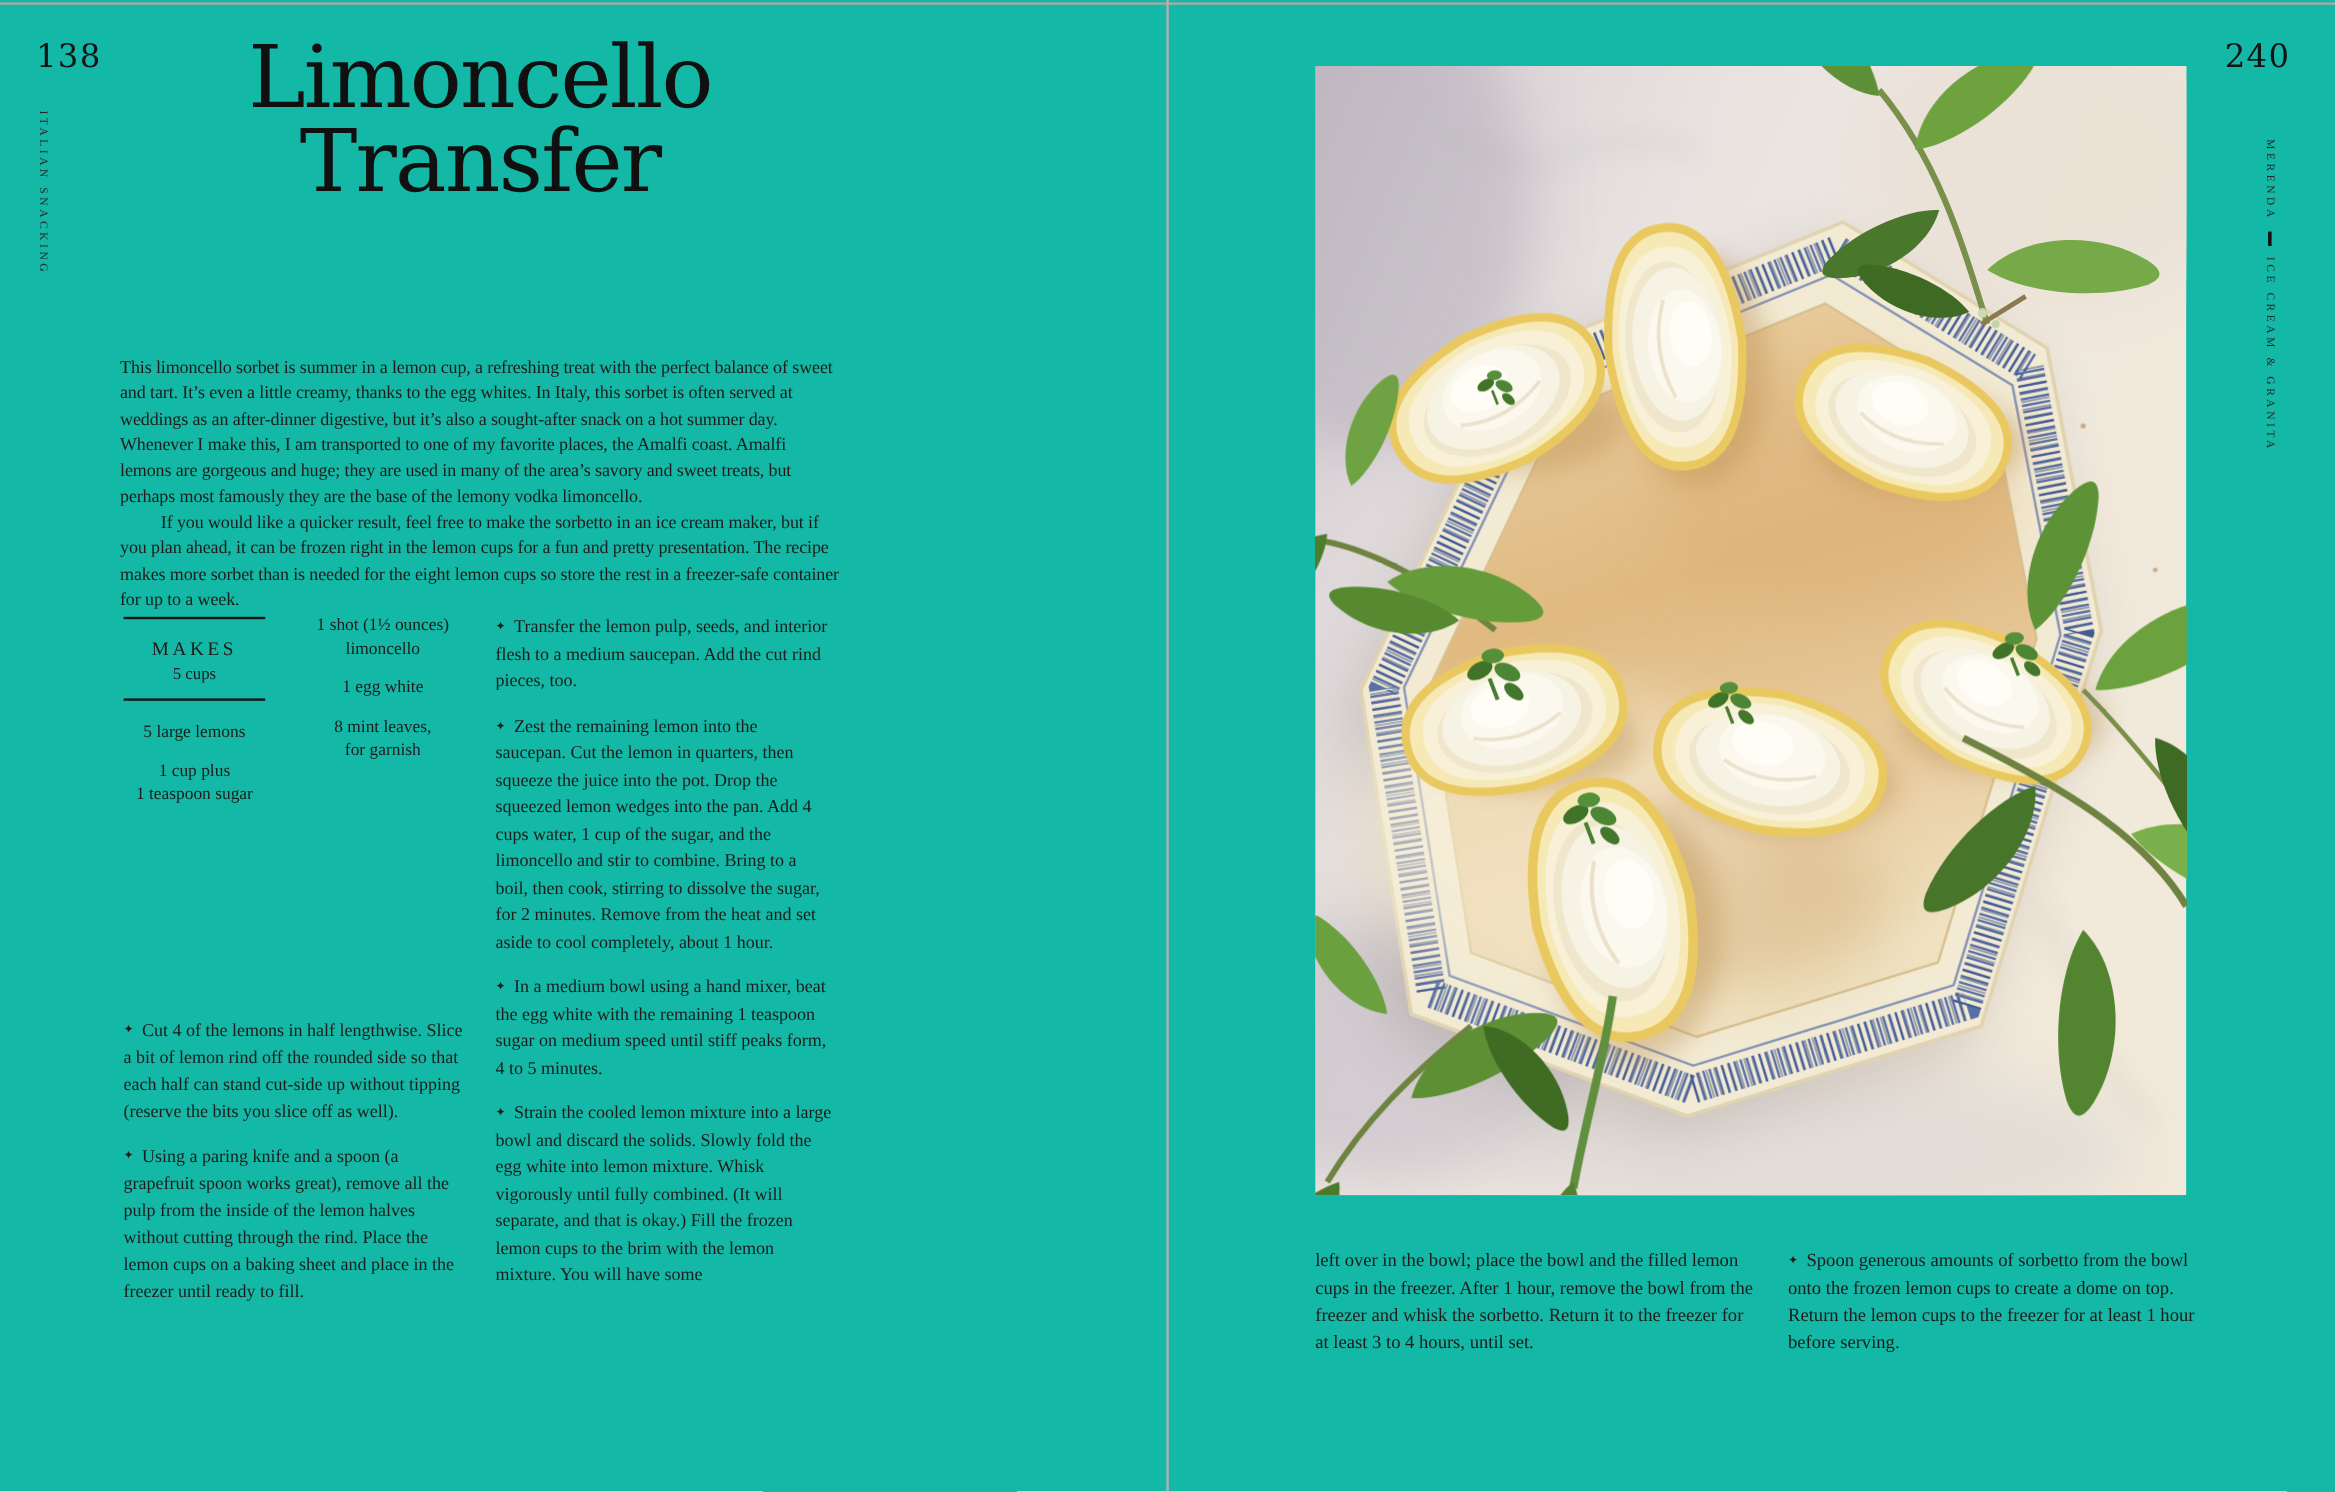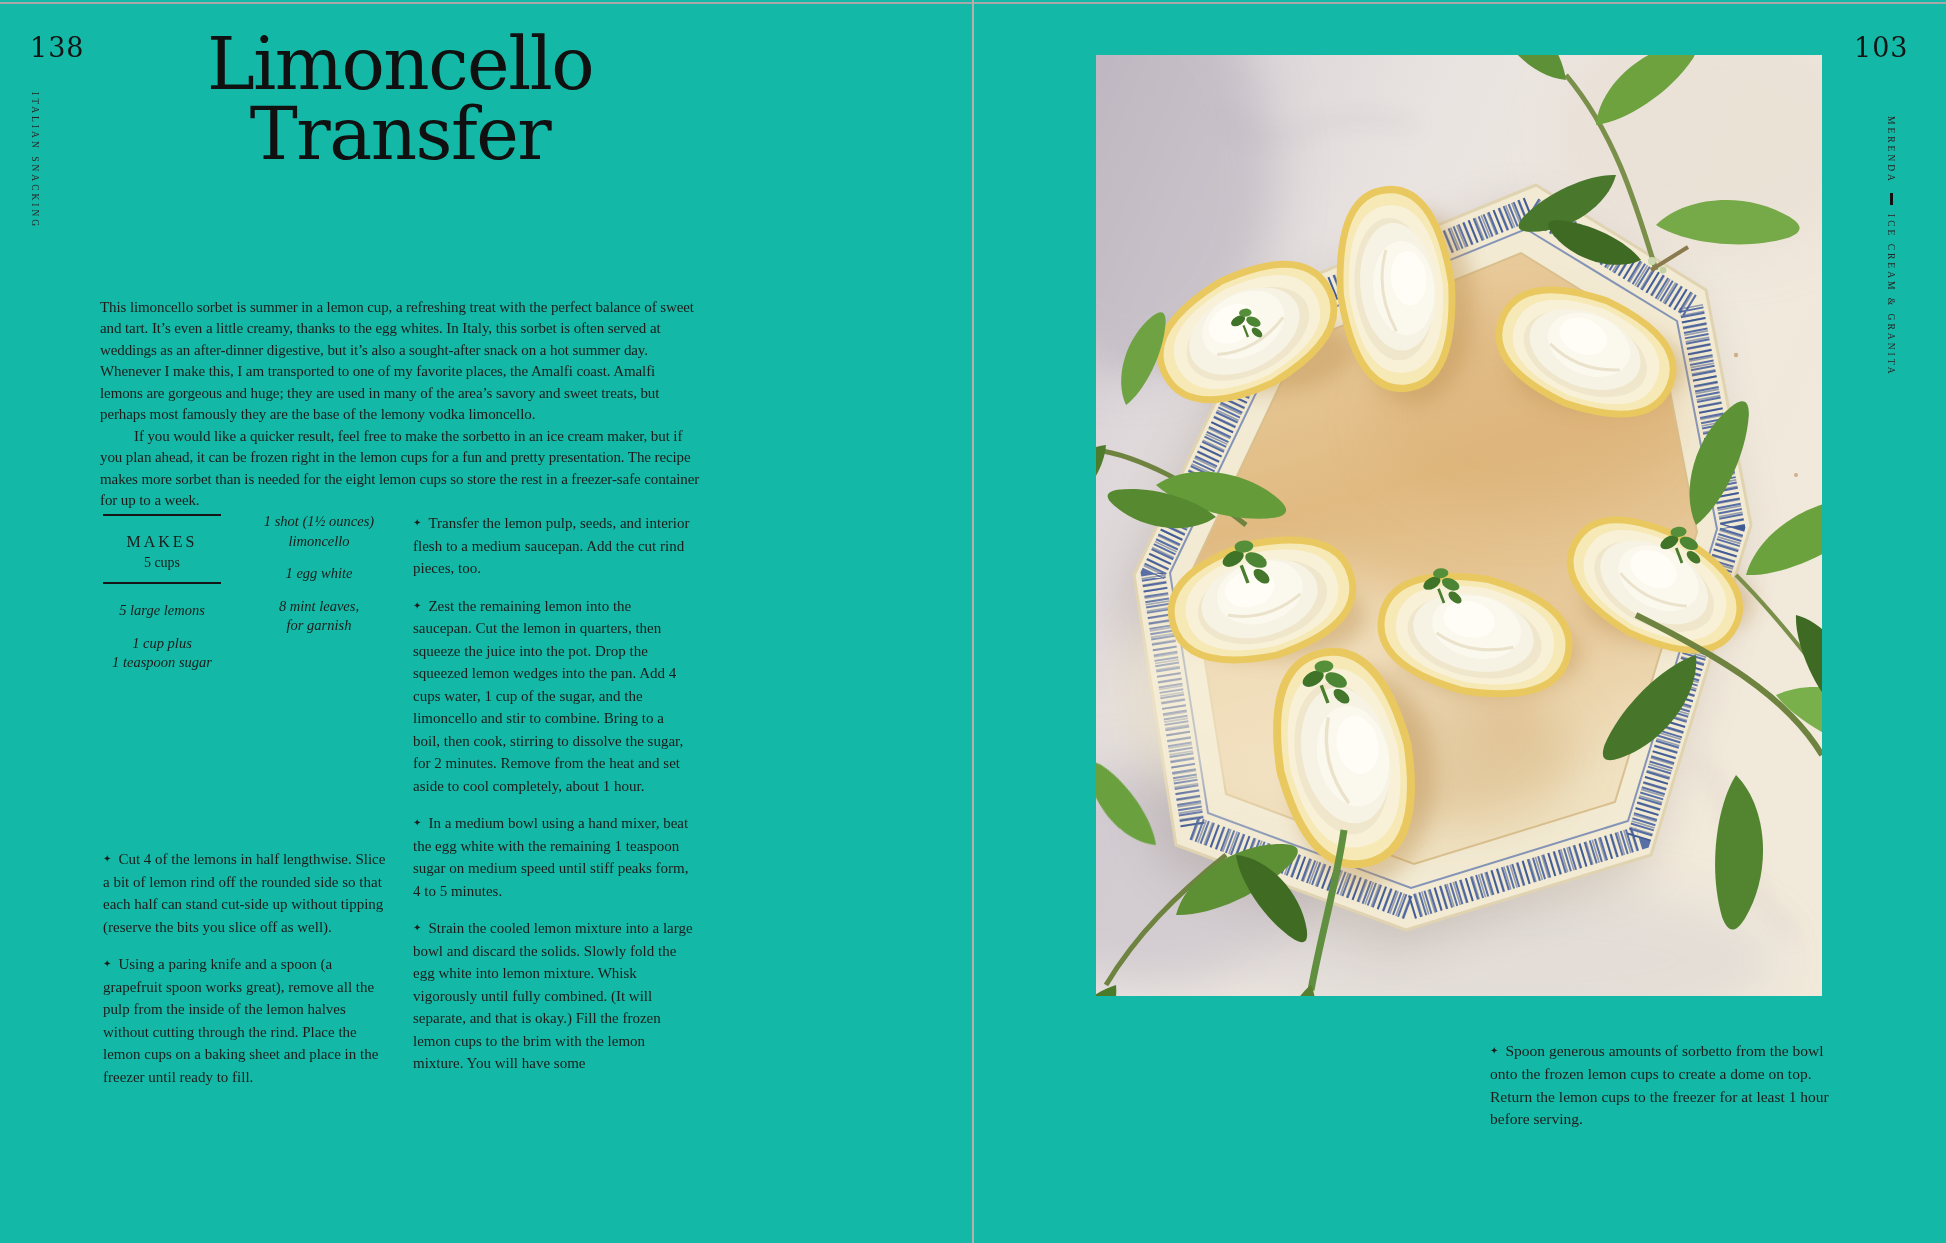--- a/index.html
+++ b/index.html
@@ -37,21 +37,21 @@
   .intro p + p{text-indent:34px;}
 
   .makes-box{position:absolute;left:103px;top:514px;width:118px;text-align:center;}
   .makes-rule{height:0;border-top:2.5px solid #151515;}
   .makes-label{font-size:16px;letter-spacing:3px;margin-top:17px;}
   .makes-value{font-size:14px;margin:4px 0 11px 0;}
 
   .ing-col{position:absolute;text-align:center;font-size:14.5px;line-height:1.35;}
   .ing-col.c1{left:85px;top:601px;width:154px;}
   .ing-col.c2{left:243px;top:512px;width:152px;}
-  .ing-item{margin-bottom:13px;font-style:italic;}
+  .ing-item{margin-bottom:13px;}
 
   .steps{position:absolute;font-size:15px;line-height:1.5;}
   .steps.c1{left:103px;top:848px;width:284px;}
   .steps.c2{left:413px;top:512px;width:280px;}
   .step{margin:0 0 15px 0;}
   .bullet{font-size:10px;vertical-align:2px;margin-right:7px;}
 
   .photo{position:absolute;left:1096px;top:55px;width:726px;height:941px;}
 
   .rp-col{position:absolute;font-size:15.5px;line-height:1.47;}
@@ -115,21 +115,21 @@
     <p class="step"><span class="bullet">✦</span><span>Using a paring knife and a spoon (a grapefruit spoon works great), remove all the pulp from the inside of the lemon halves without cutting through the rind. Place the lemon cups on a baking sheet and place in the freezer until ready to fill.</span></p>
   </div>
 
   <div class="steps c2">
     <p class="step"><span class="bullet">✦</span><span>Transfer the lemon pulp, seeds, and interior flesh to a medium saucepan. Add the cut rind pieces, too.</span></p>
     <p class="step"><span class="bullet">✦</span><span>Zest the remaining lemon into the saucepan. Cut the lemon in quarters, then squeeze the juice into the pot. Drop the squeezed lemon wedges into the pan. Add 4 cups water, 1 cup of the sugar, and the limoncello and stir to combine. Bring to a boil, then cook, stirring to dissolve the sugar, for 2 minutes. Remove from the heat and set aside to cool completely, about 1 hour.</span></p>
     <p class="step"><span class="bullet">✦</span><span>In a medium bowl using a hand mixer, beat the egg white with the remaining 1 teaspoon sugar on medium speed until stiff peaks form, 4 to 5 minutes.</span></p>
     <p class="step"><span class="bullet">✦</span><span>Strain the cooled lemon mixture into a large bowl and discard the solids. Slowly fold the egg white into lemon mixture. Whisk vigorously until fully combined. (It will separate, and that is okay.) Fill the frozen lemon cups to the brim with the lemon mixture. You will have some</span></p>
   </div>
 
-  <div class="pagenum right">103</div>
+  <div class="pagenum right">240</div>
   <div class="edge-vert right">
     <span>MERENDA</span><span class="vsep"></span><span>ICE CREAM &amp; GRANITA</span>
   </div>
 
   <div class="photo">
     <svg width="726" height="941" viewBox="0 0 726 941" xmlns="http://www.w3.org/2000/svg">
       <defs>
         <linearGradient id="mbg" x1="0" y1="0" x2="1" y2="0.55">
           <stop offset="0" stop-color="#c9c2cb"></stop>
           <stop offset="0.18" stop-color="#ddd7da"></stop>
@@ -258,16 +258,19 @@
         <use href="#leaf" transform="translate(680,640) rotate(30) scale(1.5)" fill="#7ab04b"></use>
         <use href="#leaf" transform="translate(640,720) rotate(100) scale(1.4)" fill="#538531"></use>
         <use href="#leaf" transform="translate(700,560) rotate(70) scale(1.1)" fill="#3e6a23"></use>
 
         <path d="M248,775 C240,830 225,880 215,935" stroke="#5f8f3f" stroke-width="7" fill="none"></path>
         <use href="#leaf" transform="translate(215,930) rotate(120) scale(0.8)" fill="#567f2f"></use>
       </g>
     </svg>
   </div>
 
+  <div class="rp-col c1">
+    <p>left over in the bowl; place the bowl and the filled lemon cups in the freezer. After 1 hour, remove the bowl from the freezer and whisk the sorbetto. Return it to the freezer for at least 3 to 4 hours, until set.</p>
+  </div>
   <div class="rp-col c2">
     <p class="step"><span class="bullet">✦</span><span>Spoon generous amounts of sorbetto from the bowl onto the frozen lemon cups to create a dome on top. Return the lemon cups to the freezer for at least 1 hour before serving.</span></p>
   </div>
 </div>
 
 </body></html>

